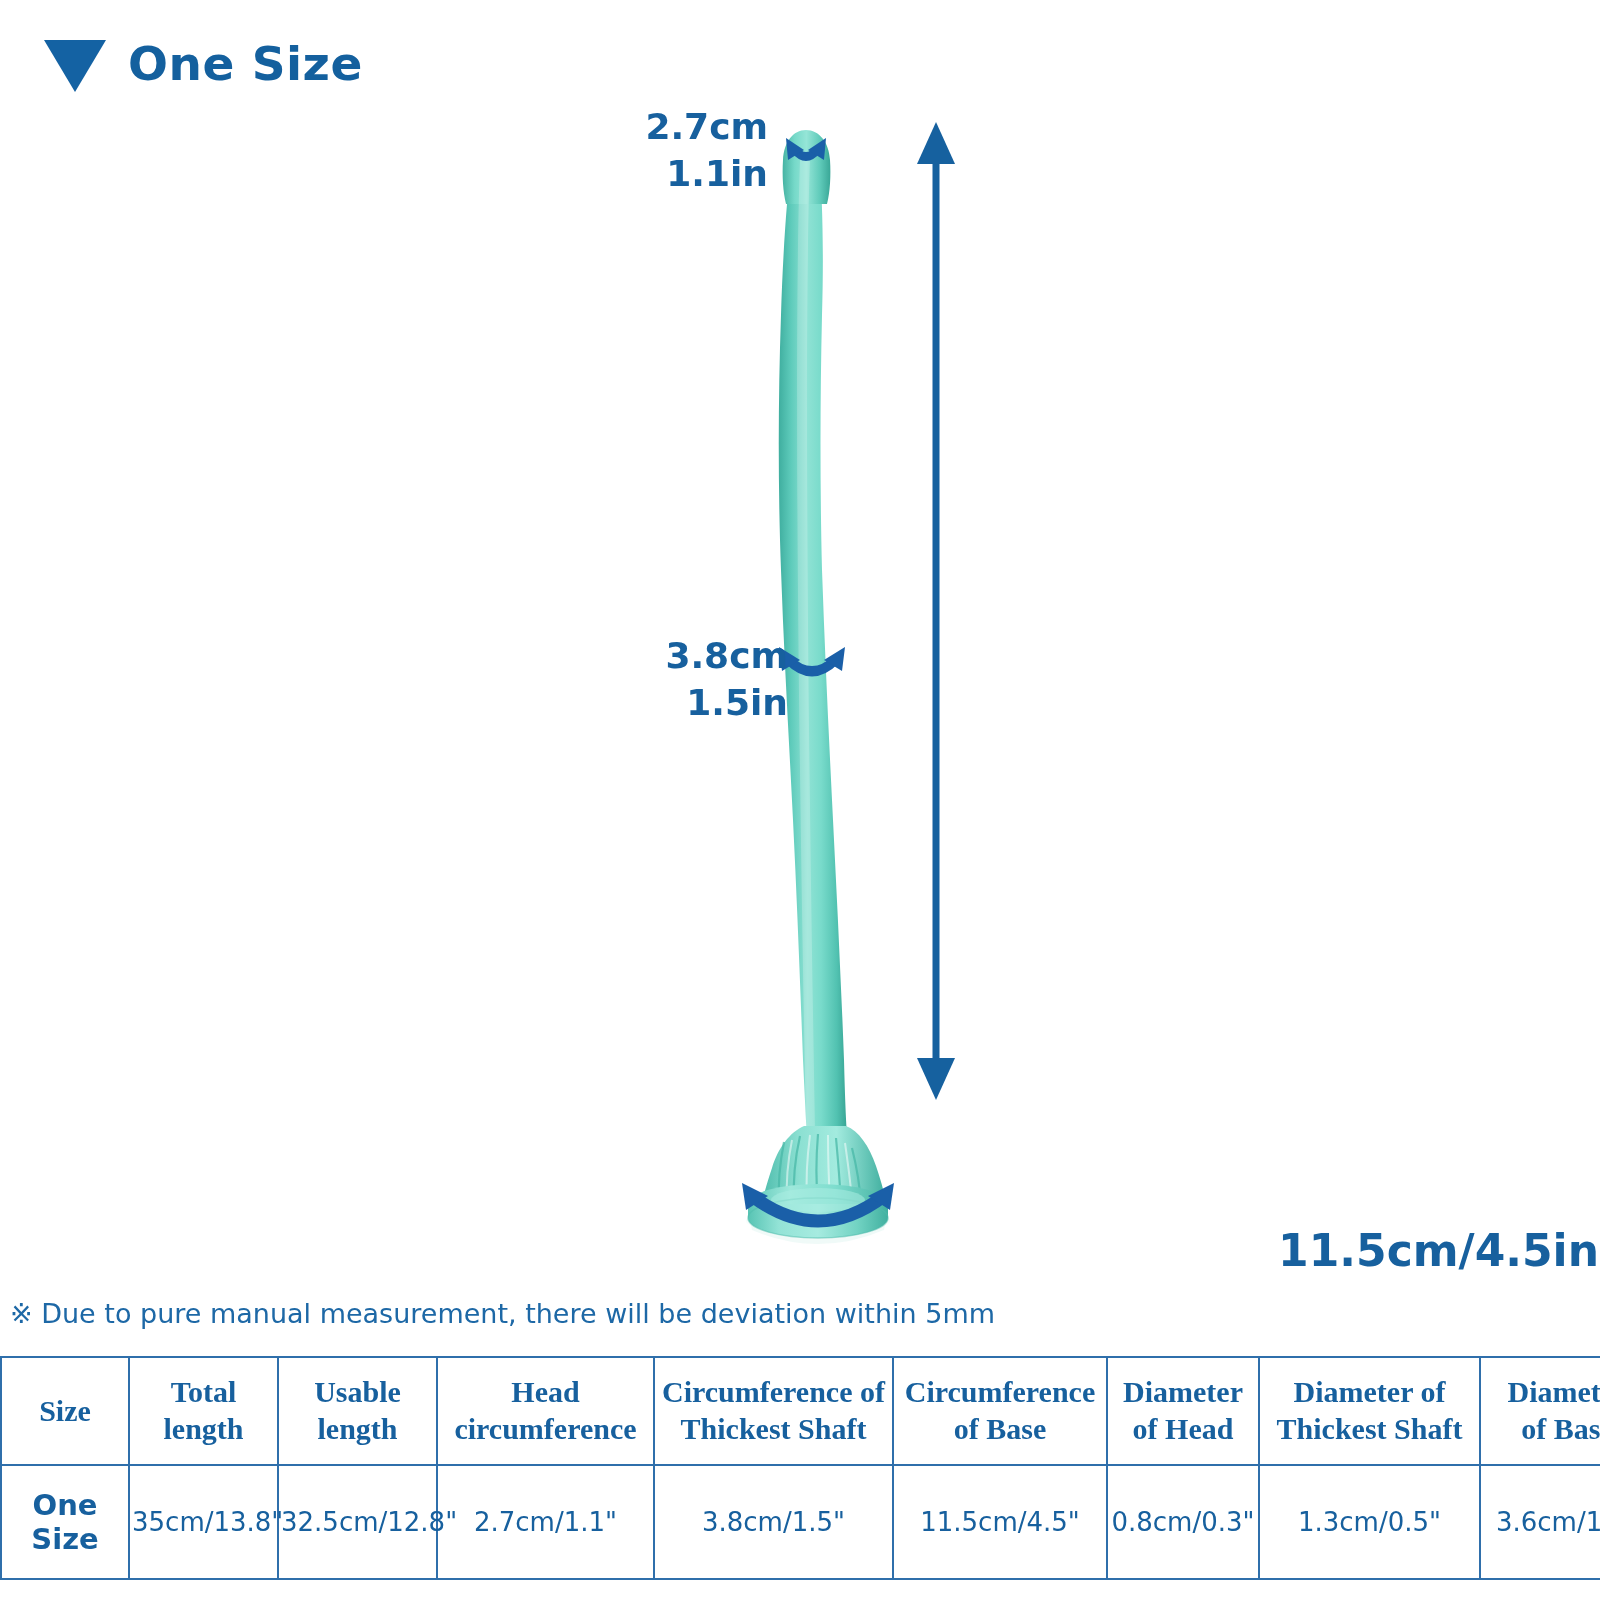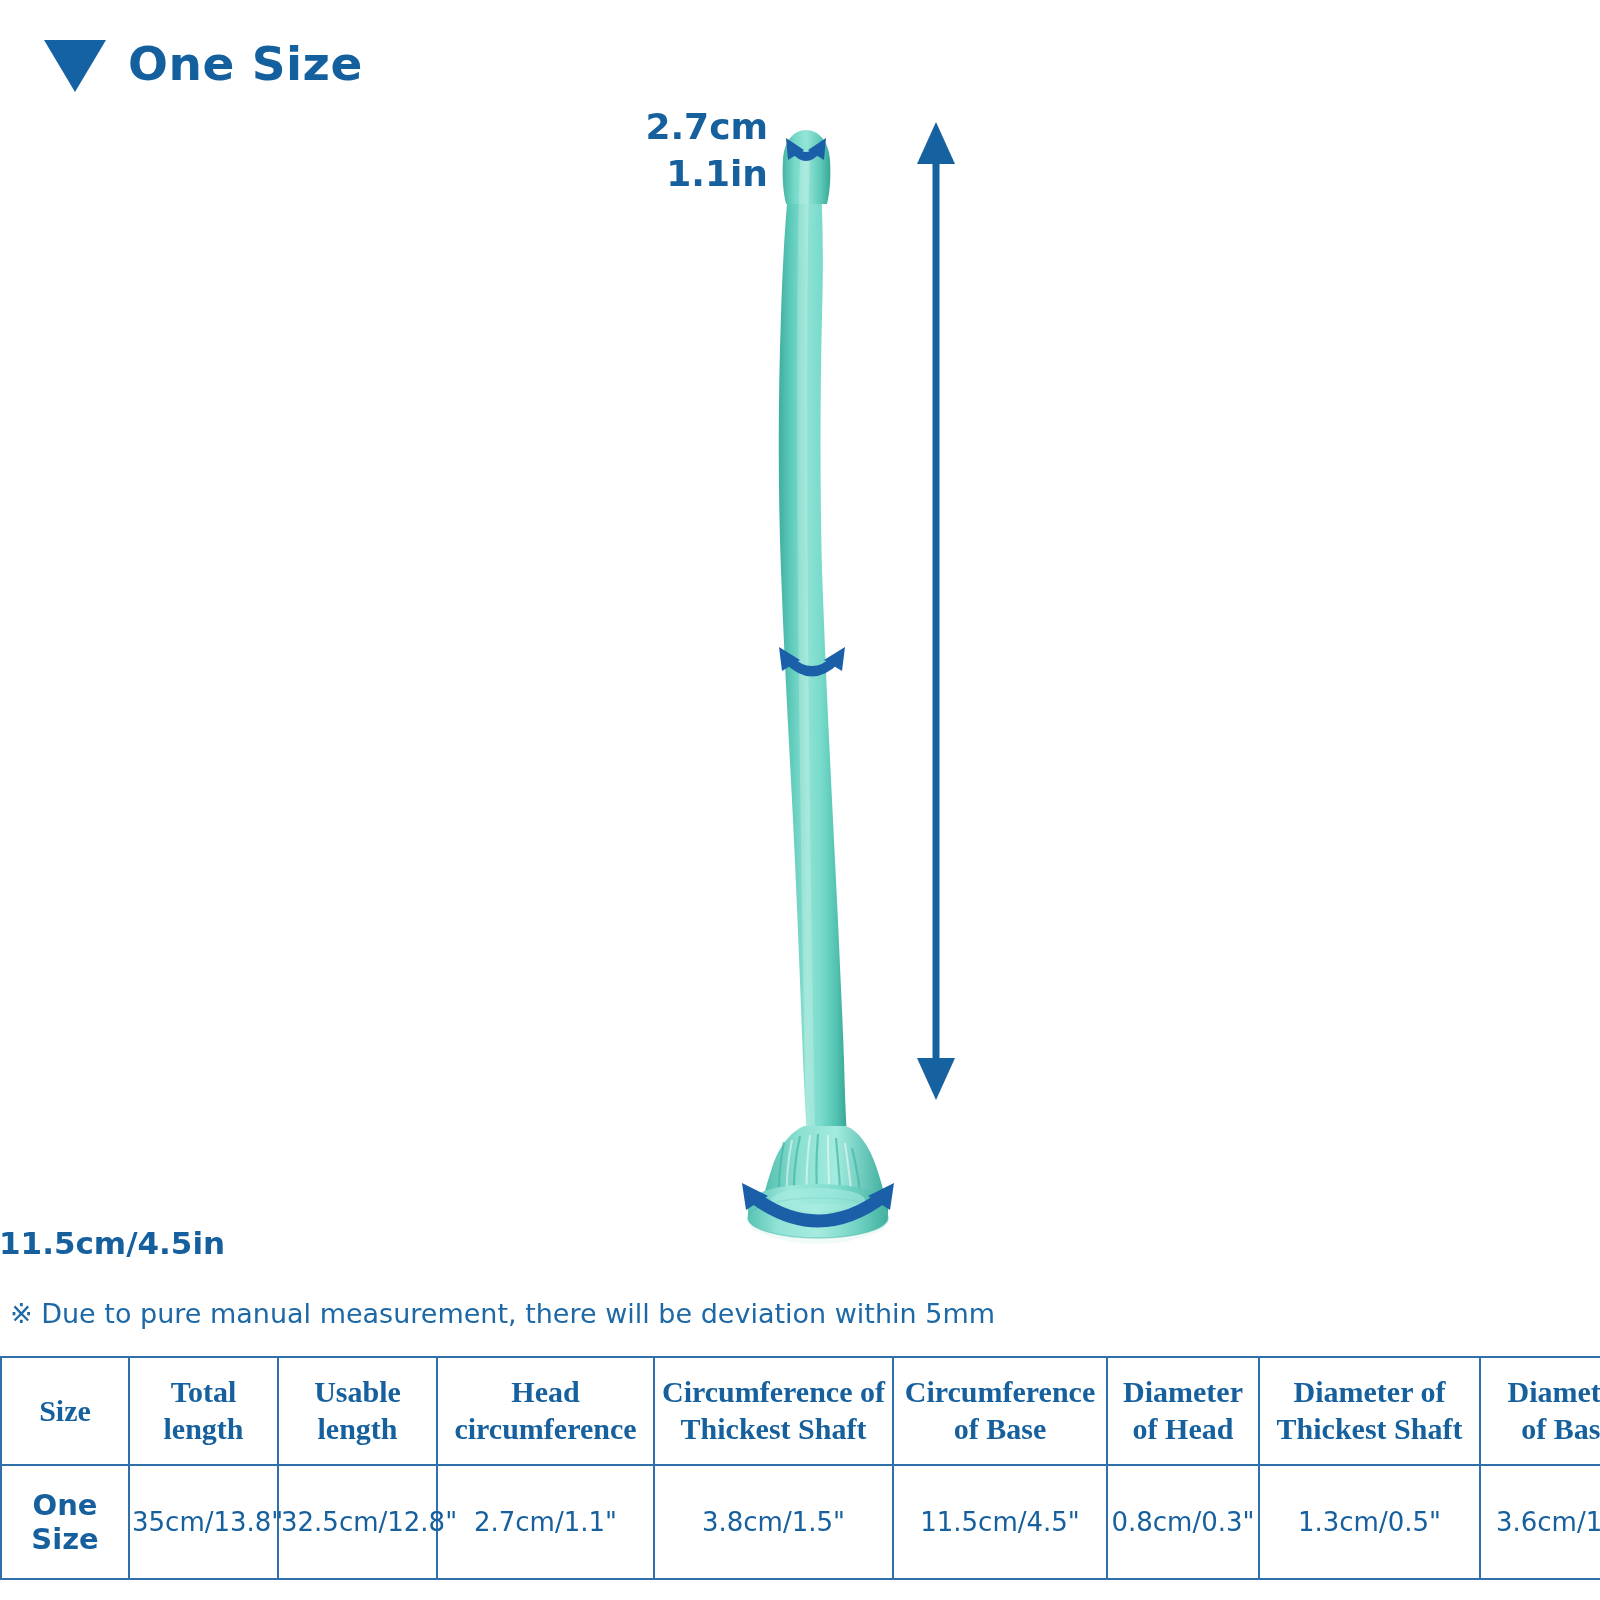--- a/index.html
+++ b/index.html
@@ -64,23 +64,23 @@
   .dimlabel.left  { text-align: left; }
 
   #label-head { right: 832px; top: 4px; }
   #label-shaft { right: 812px; top: 533px; }
   #label-total { left: 962px; top: 473px; }
   #label-base {
     position: absolute;
     left: 0;
     right: 0;
     top: 1125px;
-    text-align: left;
-    font-family: "DejaVu Sans", sans-serif;
-    font-size: 31px;
+    text-align: right;
+    font-family: "DejaVu Sans", sans-serif;
+    font-size: 44px;
     font-weight: 600;
     color: #17609e;
     white-space: nowrap;
   }
   #label-base .inner { display: inline-block; transform: translateX(-1px); }
 
   #product-svg, #overlay-svg {
     position: absolute;
     left: 0;
     top: 0;
@@ -278,20 +278,24 @@
       <polygon points="742,1083 768,1096 746,1110"></polygon>
       <polygon points="894,1083 868,1096 890,1110"></polygon>
     </g>
   </svg>
 
   <div class="dimlabel right" id="label-head">
     <div>2.7cm</div>
     <div>1.1in</div>
   </div>
 
+  <div class="dimlabel right" id="label-shaft">
+    <div>3.8cm</div>
+    <div>1.5in</div>
+  </div>
 
 
   <div id="label-base">
     <span class="inner">11.5cm/4.5in</span>
   </div>
 </div>
 
 <div id="note">※ Due to pure manual measurement, there will be deviation within 5mm</div>
 
 <table id="size-table">

